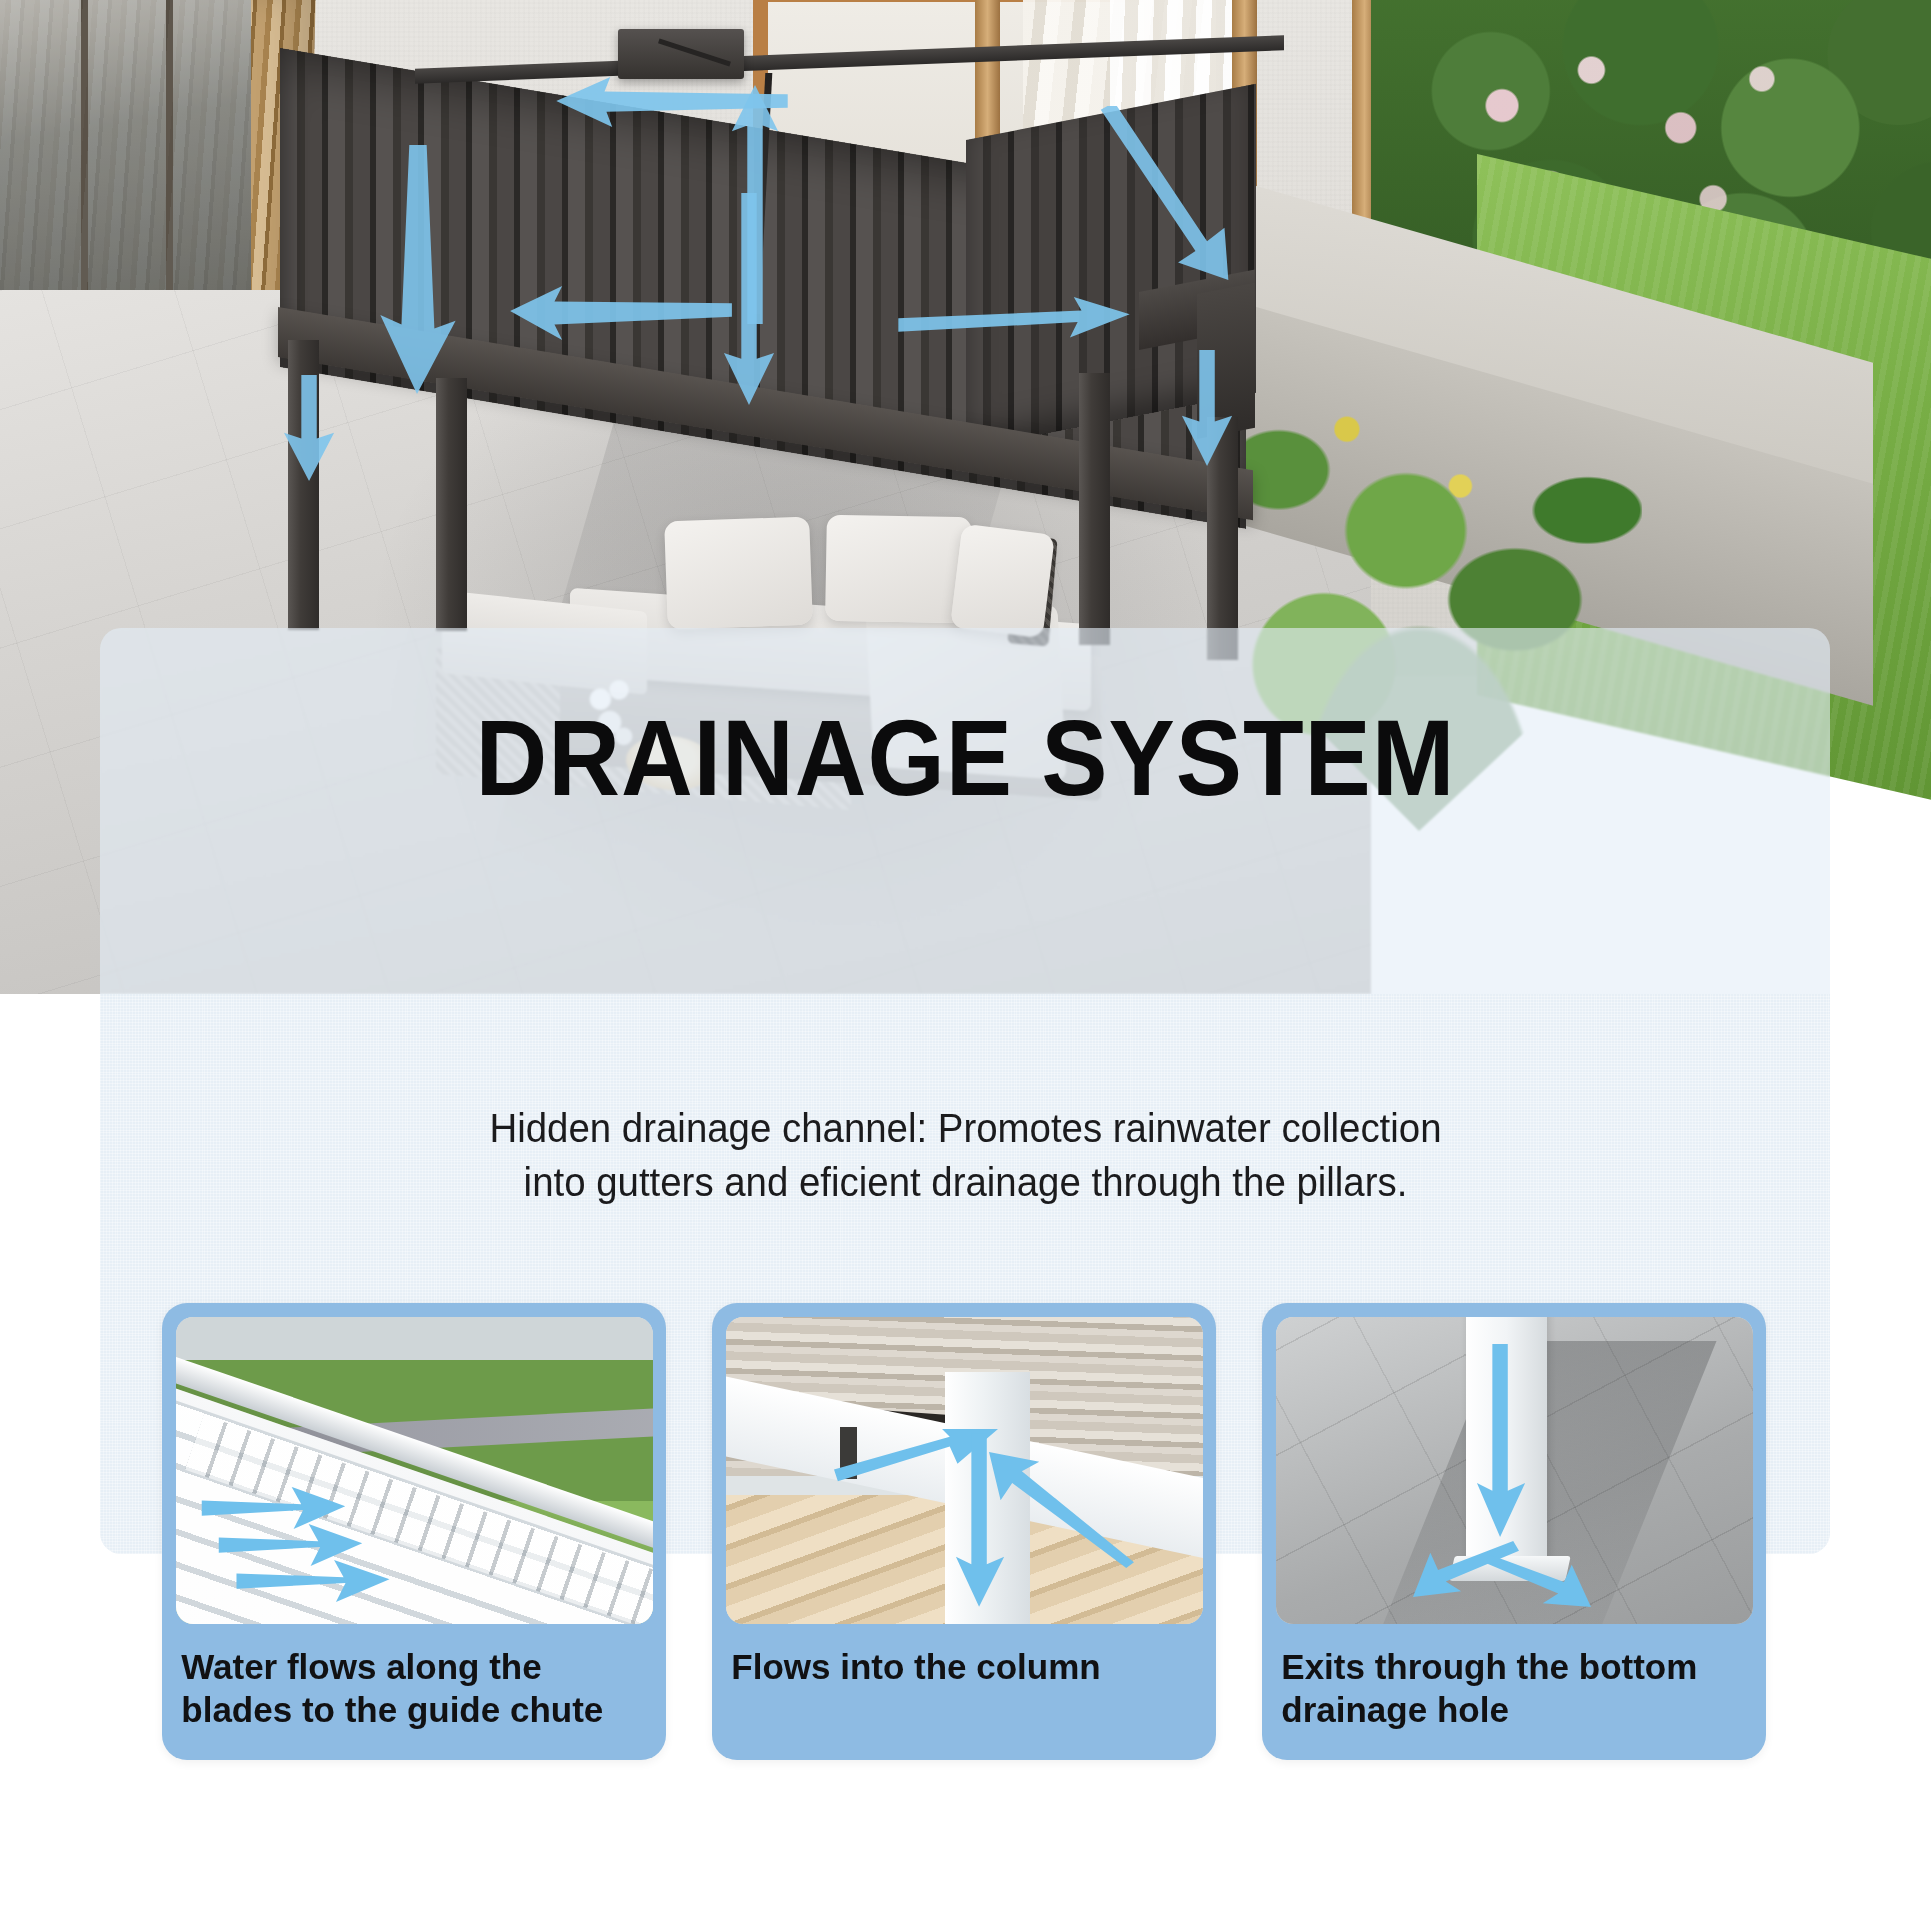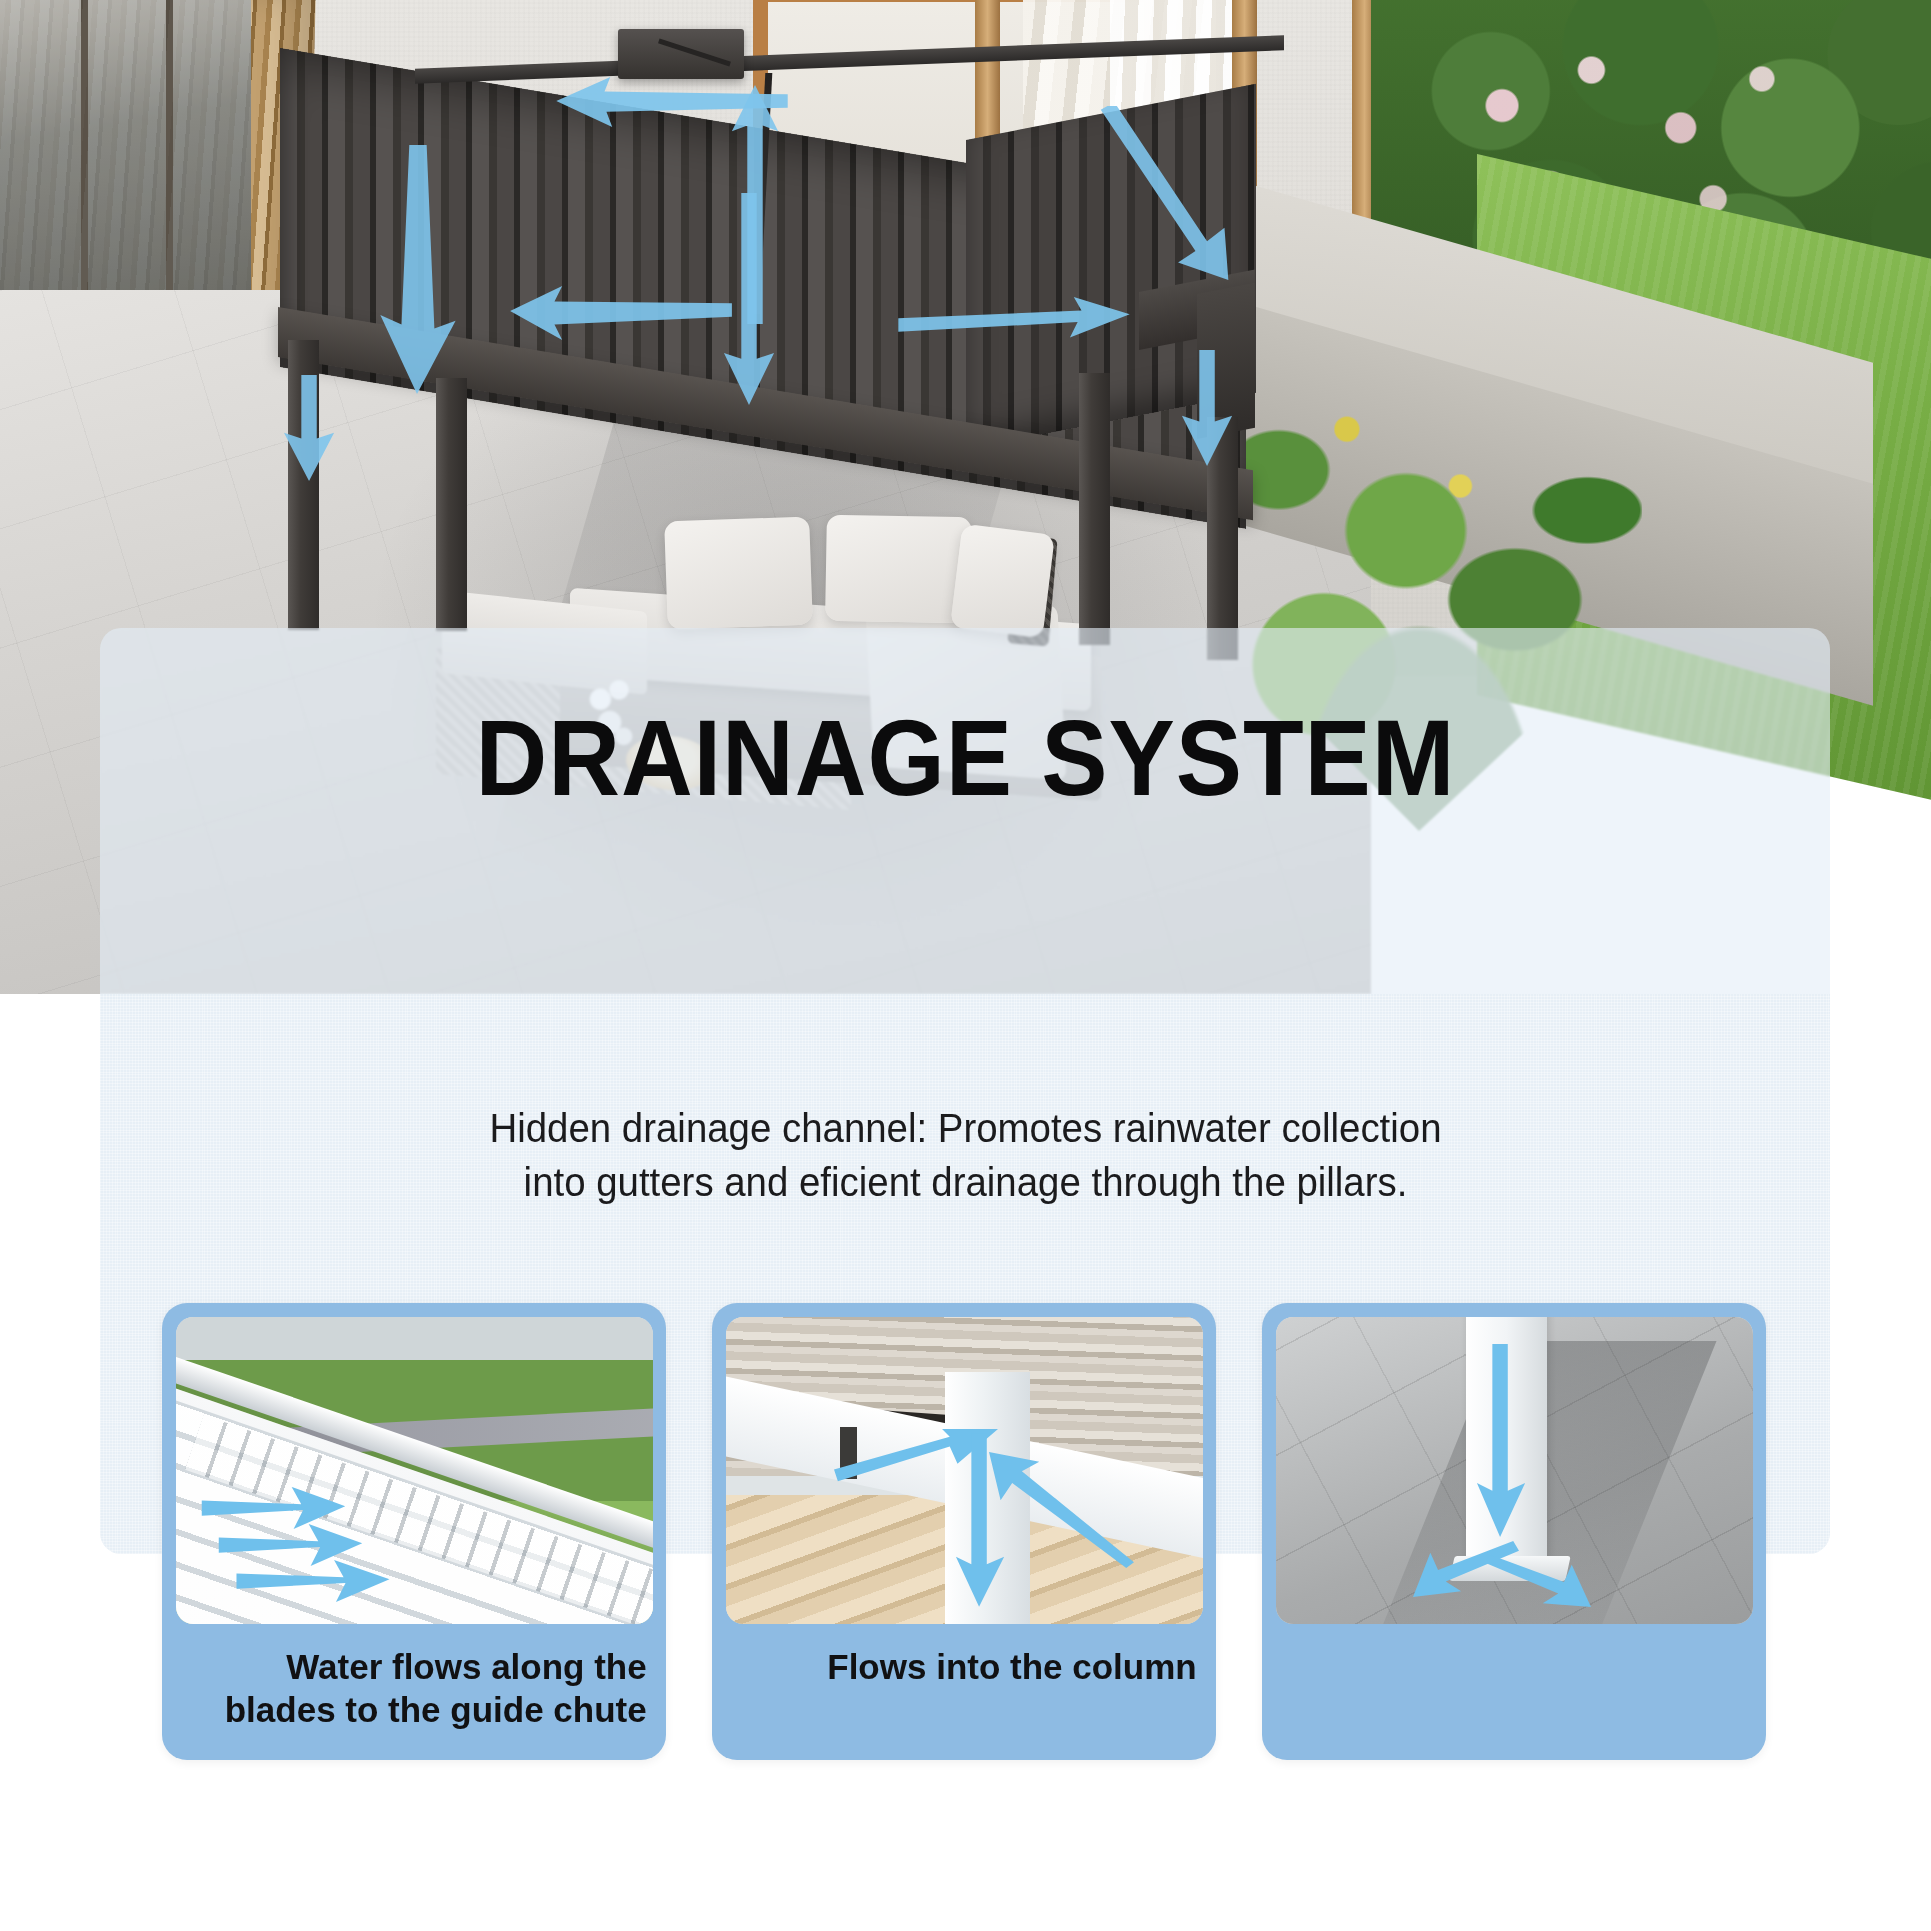--- a/index.html
+++ b/index.html
@@ -370,21 +370,21 @@
   .card-photo{
     margin:13.5px 13.5px 0 13.5px;
     height:307px;
     border-radius:17.4px;
     overflow:hidden;
     position:relative;
     background:#dfe4e6;
   }
   .card-cap{
     padding:21px 19.3px 29px;
-    text-align:right;
+    text-align:left;
     font-size:35px; line-height:1.24; font-weight:600; color:#111113;
     font-family:"Liberation Sans Narrow","Liberation Sans",sans-serif;
   }
 
   
   .ph1-sky{ position:absolute; inset:0; background:linear-gradient(180deg,#cfd6d8 0 14%,#6d9b4a 14% 60%, #8ab95e 60% 100%); }
   .ph1-path{ position:absolute; left:0; top:34%; width:100%; height:9%;
     background:linear-gradient(90deg,#9a93ad,#b4aec4); transform:skewY(-3deg); opacity:.85;}
   .ph1-roof{
     position:absolute; left:-10%; top:18%; width:128%; height:100%;
@@ -653,16 +653,17 @@
         <svg width="106" height="58" viewBox="0 0 110 60">
             <path d="M110 10 L104 0 L26 30 L18 12 L0 58 L50 52 L34 42 Z" fill="#6fc0ec"></path>
           </svg>
       </div>
       <div class="arrow" style="left:209px; top:238px;">
         <svg width="106" height="54" viewBox="0 0 110 56">
             <path d="M0 8 L6 0 L82 28 L90 10 L110 54 L60 50 L76 40 Z" fill="#6fc0ec"></path>
           </svg>
       </div>
     </div>
+    <div class="card-cap">Exits through the bottom drainage hole</div>
   </div>
 
 </div>
 
 
 </body></html>

